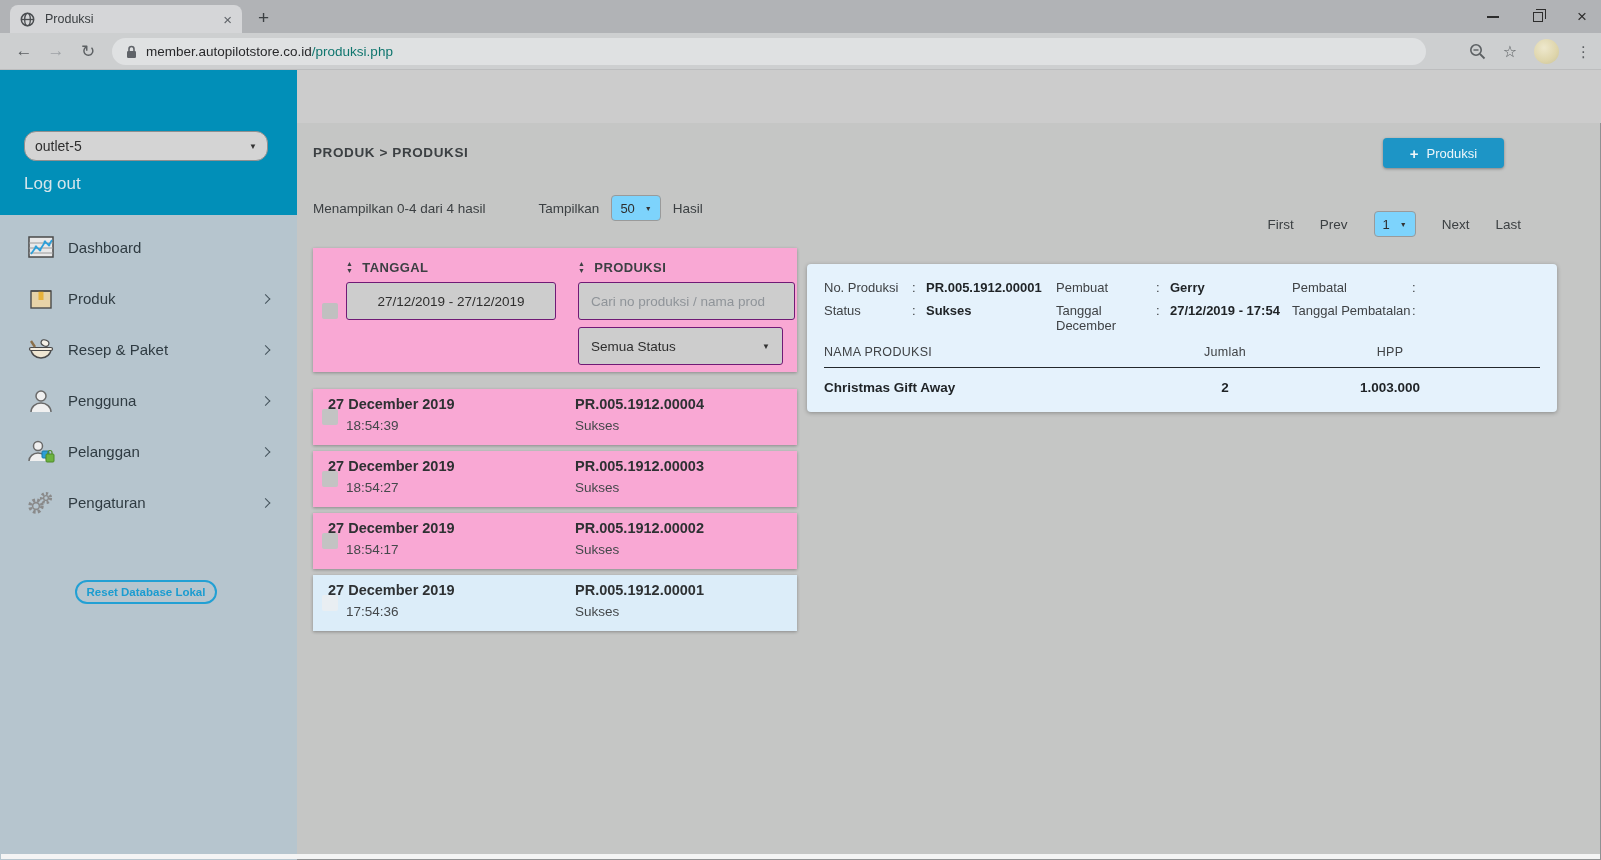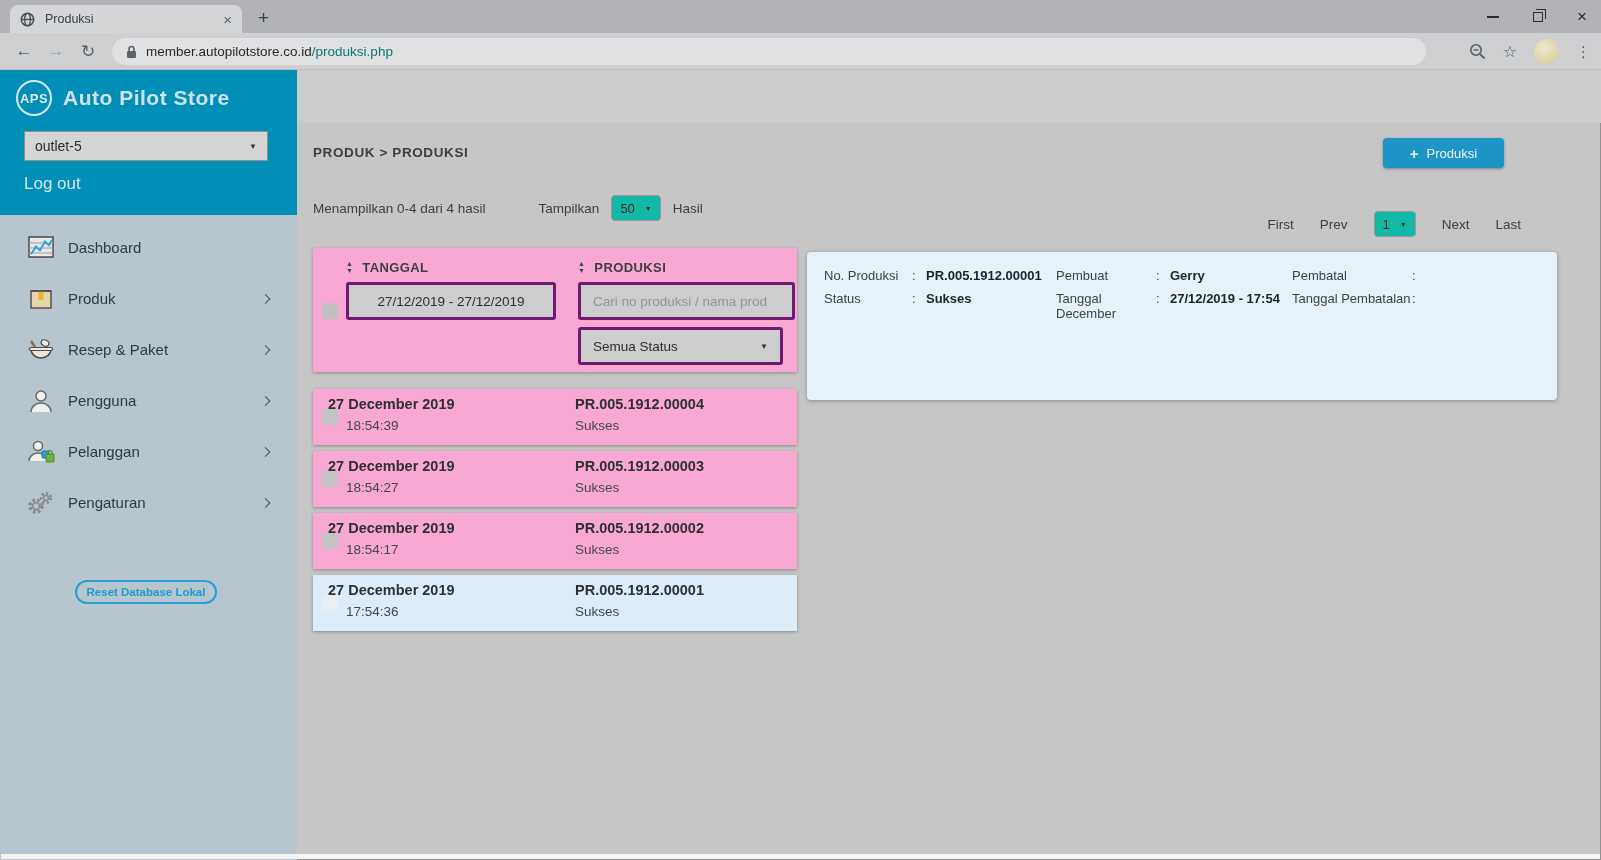--- a/index.html
+++ b/index.html
@@ -46,21 +46,21 @@
   .side-head { position:absolute; left:0; top:0; width:297px; height:145px; background:#018fb8; }
   .brand { position:absolute; left:16px; top:10px; display:flex; align-items:center; gap:11px; }
   .logo-circle {
     width:36px; height:36px; border-radius:50%; border:2.5px solid #d8e7ec;
     display:flex; align-items:center; justify-content:center;
     color:#e2eef2; font-size:13px; font-weight:bold; letter-spacing:0.5px;
   }
   .brand-name { color:#cfe2ea; font-size:21px; font-weight:bold; letter-spacing:0.5px; }
   .outlet-select {
     position:absolute; left:24px; top:61px; width:244px; height:30px;
-    background:#d4d4d4; border:1px solid #8f8f8f; border-radius:0;
+    background:#d4d4d4; border:1px solid #8f8f8f; border-radius:12px;
     display:flex; align-items:center; padding:0 10px; font-size:14px; color:#2e2e2e;
   }
   .outlet-select .caret { margin-left:auto; font-size:8px; color:#333; }
   .logout { position:absolute; left:24px; top:104px; color:#d5e5eb; font-size:17px; }
 
   .menu { position:absolute; left:0; top:152px; width:297px; }
   .menu-item { position:relative; height:51px; display:flex; align-items:center; padding-left:26px; gap:12px; }
   .menu-icon { width:30px; height:30px; display:flex; align-items:center; justify-content:center; }
   .menu-label { font-size:15px; color:#2f3b42; }
   .menu-chevron { position:absolute; right:28px; top:50%; width:7px; height:7px; border-top:1.6px solid #44535c; border-right:1.6px solid #44535c; transform:translateY(-50%) rotate(45deg); }
@@ -78,59 +78,59 @@
     position:absolute; left:1383px; top:138px; width:121px; height:30px;
     background:#1d95c6; border:none; border-radius:4px; color:#eef6fa; font-size:13px;
     display:flex; align-items:center; justify-content:center; gap:8px;
     box-shadow:0 1px 3px rgba(0,0,0,0.35); font-family:inherit;
   }
   .add-btn .plus { font-size:15px; font-weight:bold; }
 
   .results-line { position:absolute; left:313px; top:195px; font-size:13.5px; color:#3c4043; display:flex; align-items:center; }
   .show-label { margin-left:53px; }
   .mini-select {
-    height:26px; background:#14b8a6; border:1px solid #9a9a9a; border-radius:4px;
+    height:26px; background:#7dd3fc; border:1px solid #9a9a9a; border-radius:4px;
     display:inline-flex; align-items:center; padding:0 8px; gap:10px; font-size:13px; color:#2e2e2e;
     margin:0 12px; position:relative; top:0;
   }
   .mini-select .caret { font-size:7px; color:#333; }
 
   .pagination { position:absolute; right:80px; top:211px; display:flex; align-items:center; gap:26px; font-size:13.5px; color:#3c4043; }
 
   
   .card { background:#f9a8d4; box-shadow:0 1px 3px rgba(0,0,0,0.3); }
   .filter-card { position:absolute; left:313px; top:248px; width:484px; height:124px; }
   .checkbox { width:16px; height:16px; background:#c0c0c0; border-radius:2px; }
   .filter-card .checkbox { position:absolute; left:9px; top:55px; }
   .sort-head { position:absolute; top:12px; display:flex; align-items:center; gap:9px; font-size:13px; font-weight:bold; color:#3c4043; letter-spacing:0.4px; }
   .sort-icon { display:flex; flex-direction:column; gap:1px; font-size:7px; line-height:0.9; color:#3c4043; }
   .col1 { left:33px; } .col2 { left:265px; }
   .field {
-    position:absolute; height:38px; background:#cdcdcd; border:3px solid #701a75; border-radius:3px;
+    position:absolute; height:38px; background:#cdcdcd; border:1px solid #701a75; border-radius:3px;
     font-size:13.5px; color:#2e2e2e; display:flex; align-items:center; padding:0 12px;
     font-family:inherit;
   }
   .date-field { left:33px; top:34px; width:210px; justify-content:center; }
   .search-field { left:265px; top:34px; width:217px; background:#cdcdcd; }
   .search-field::placeholder { color:#8f9499; opacity:1; }
   .status-field { left:265px; top:79px; width:205px; }
   .status-field .caret { margin-left:auto; font-size:8px; color:#333; }
 
   .prod-row { position:absolute; left:313px; width:484px; height:56px; cursor:pointer; }
   .prod-row .checkbox { position:absolute; left:9px; top:20px; background:#c3c3c3; }
   .prod-row.selected { background:#dcedf9; }
   .prod-row.selected .checkbox { background:#e9eef2; }
   .row-date { position:absolute; left:15px; top:7px; font-size:14.5px; font-weight:bold; color:#2e3133; }
   .row-time { position:absolute; left:33px; top:29px; font-size:13.5px; color:#44484b; }
   .row-number { position:absolute; left:262px; top:7px; font-size:14.5px; font-weight:bold; color:#2e3133; }
   .row-status { position:absolute; left:262px; top:29px; font-size:13.5px; color:#44484b; }
 
   
   .detail-panel {
-    position:absolute; left:807px; top:252px; width:750px; height:148px;
+    position:absolute; left:807px; top:264px; width:750px; height:148px;
     background:#e5f2fc; border-radius:4px; box-shadow:0 1px 4px rgba(0,0,0,0.3);
     padding:16px 17px 0 17px;
   }
   .detail-grid {
     display:grid; grid-template-columns:88px 14px 130px 100px 14px 122px 120px 14px 1fr;
     row-gap:8px; font-size:13px; align-items:baseline;
   }
   .d-label { color:#3f4245; }
   .d-colon { color:#3f4245; }
   .d-value { font-weight:bold; color:#1f2326; }
@@ -185,24 +185,20 @@
       <line x1="4.5" y1="7" x2="9.5" y2="7" stroke="#5c6063" stroke-width="1.4"></line>
     </svg>
     <span class="star">☆</span>
     <span class="avatar"></span>
     <span class="dots">⋮</span>
   </div>
 </div>
 
 <div class="sidebar">
   <div class="side-head">
-    <div class="brand">
-      <span class="logo-circle">APS</span>
-      <span class="brand-name">Auto Pilot Store</span>
-    </div>
     <div class="outlet-select">
       <span>outlet-5</span>
       <span class="caret">▼</span>
     </div>
     <div class="logout">Log out</div>
   </div>
 
   <div class="menu">
 
     <div class="menu-item">
@@ -391,15 +387,27 @@
     <span class="d-colon">:</span>
     <span class="d-value">Sukses</span>
     <span class="d-label">Tanggal December</span>
     <span class="d-colon">:</span>
     <span class="d-value">27/12/2019 - 17:54</span>
     <span class="d-label">Tanggal Pembatalan</span>
     <span class="d-colon">:</span>
     <span class="d-value"></span>
   </div>
 
+  <div class="detail-table">
+    <div class="dt-row dt-head">
+      <span class="dt-name">NAMA PRODUKSI</span>
+      <span class="dt-jml">Jumlah</span>
+      <span class="dt-hpp">HPP</span>
+    </div>
+    <div class="dt-row dt-data">
+      <span class="dt-name">Christmas Gift Away</span>
+      <span class="dt-jml">2</span>
+      <span class="dt-hpp">1.003.000</span>
+    </div>
+  </div>
 </div>
 
 <div class="bottom-strip"></div>
 
 </body></html>

